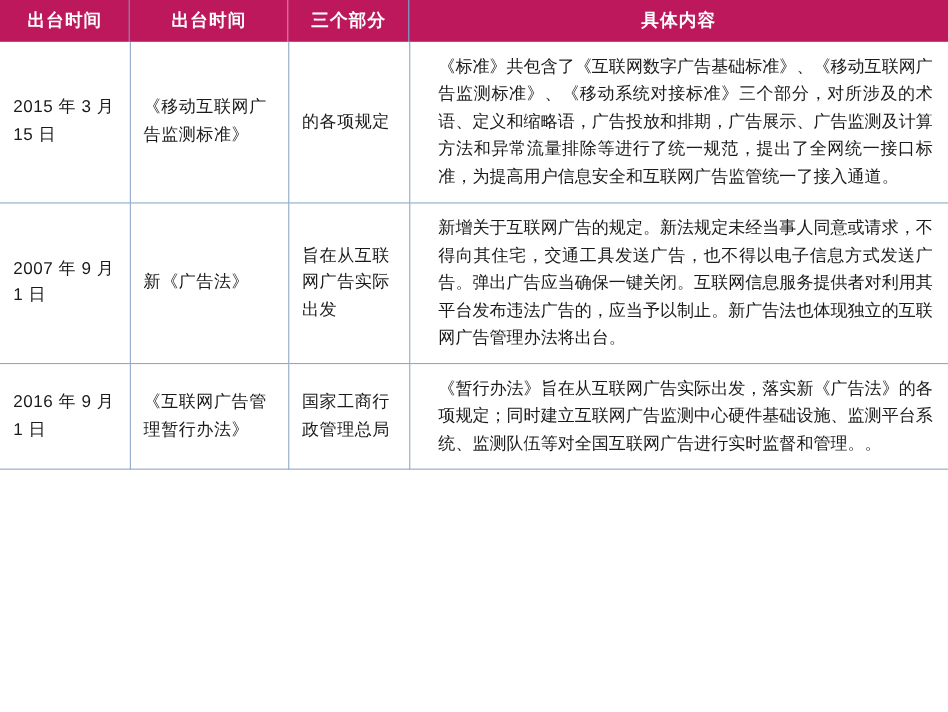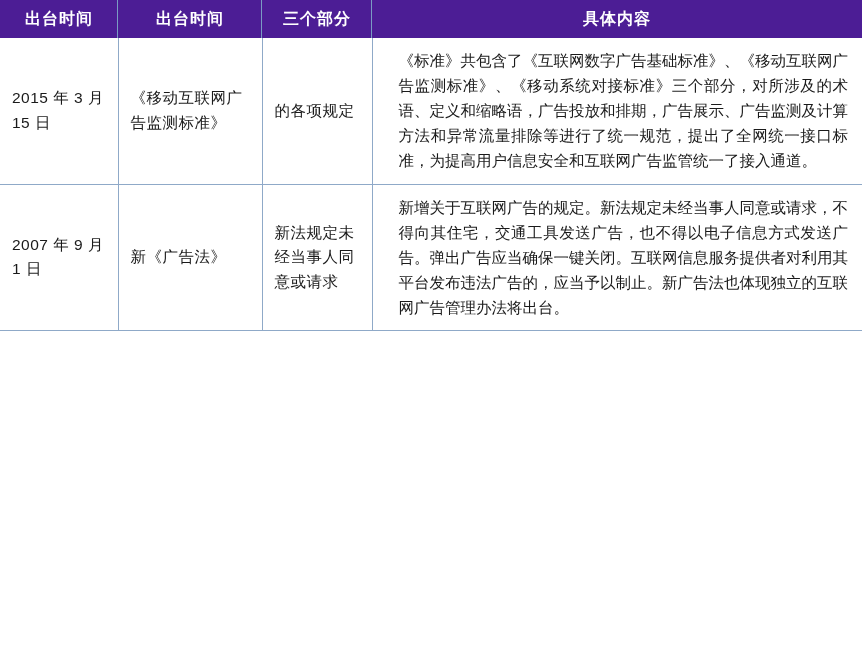--- a/index.html
+++ b/index.html
@@ -22,21 +22,21 @@
     width: 862px;
     border-collapse: collapse;
     table-layout: fixed;
   }
   table.policy-table col.c1 { width: 118px; }
   table.policy-table col.c2 { width: 144px; }
   table.policy-table col.c3 { width: 110px; }
   table.policy-table col.c4 { width: 490px; }
 
   thead th {
-    background: #4c1d95;
+    background: #be185d;
     color: #ffffff;
     font-size: 16px;
     font-weight: bold;
     height: 38px;
     padding: 0 4px;
     text-align: center;
     vertical-align: middle;
     border: none;
     letter-spacing: 1px;
   }
@@ -93,18 +93,24 @@
     <tbody>
       <tr class="row-tall">
         <td class="cell-date">2015 年 3 月 15 日</td>
         <td class="cell-name">《移动互联网广告监测标准》</td>
         <td class="cell-org">的各项规定</td>
         <td class="cell-content">《标准》共包含了《互联网数字广告基础标准》、《移动互联网广告监测标准》、《移动系统对接标准》三个部分，对所涉及的术语、定义和缩略语，广告投放和排期，广告展示、广告监测及计算方法和异常流量排除等进行了统一规范，提出了全网统一接口标准，为提高用户信息安全和互联网广告监管统一了接入通道。</td>
       </tr>
       <tr>
         <td class="cell-date">2007 年 9 月 1 日</td>
         <td class="cell-name">新《广告法》</td>
-        <td class="cell-org">新法规定未经当事人同意或请求</td>
+        <td class="cell-org">旨在从互联网广告实际出发</td>
         <td class="cell-content">新增关于互联网广告的规定。新法规定未经当事人同意或请求，不得向其住宅，交通工具发送广告，也不得以电子信息方式发送广告。弹出广告应当确保一键关闭。互联网信息服务提供者对利用其平台发布违法广告的，应当予以制止。新广告法也体现独立的互联网广告管理办法将出台。</td>
+      </tr>
+      <tr>
+        <td class="cell-date">2016 年 9 月 1 日</td>
+        <td class="cell-name">《互联网广告管理暂行办法》</td>
+        <td class="cell-org">国家工商行政管理总局</td>
+        <td class="cell-content">《暂行办法》旨在从互联网广告实际出发，落实新《广告法》的各项规定；同时建立互联网广告监测中心硬件基础设施、监测平台系统、监测队伍等对全国互联网广告进行实时监督和管理。。</td>
       </tr>
     </tbody>
   </table>
 </div>
 
 </body></html>

